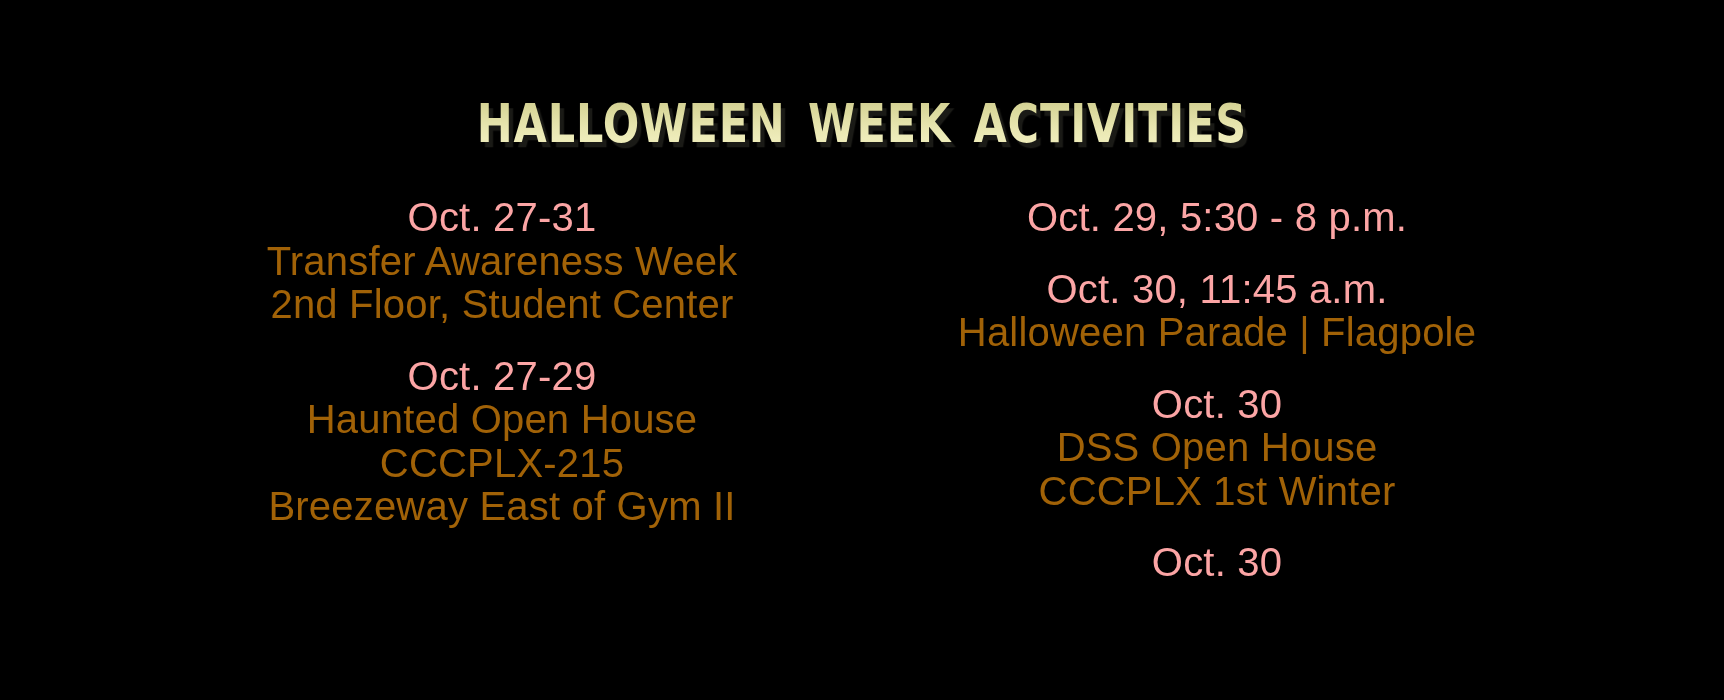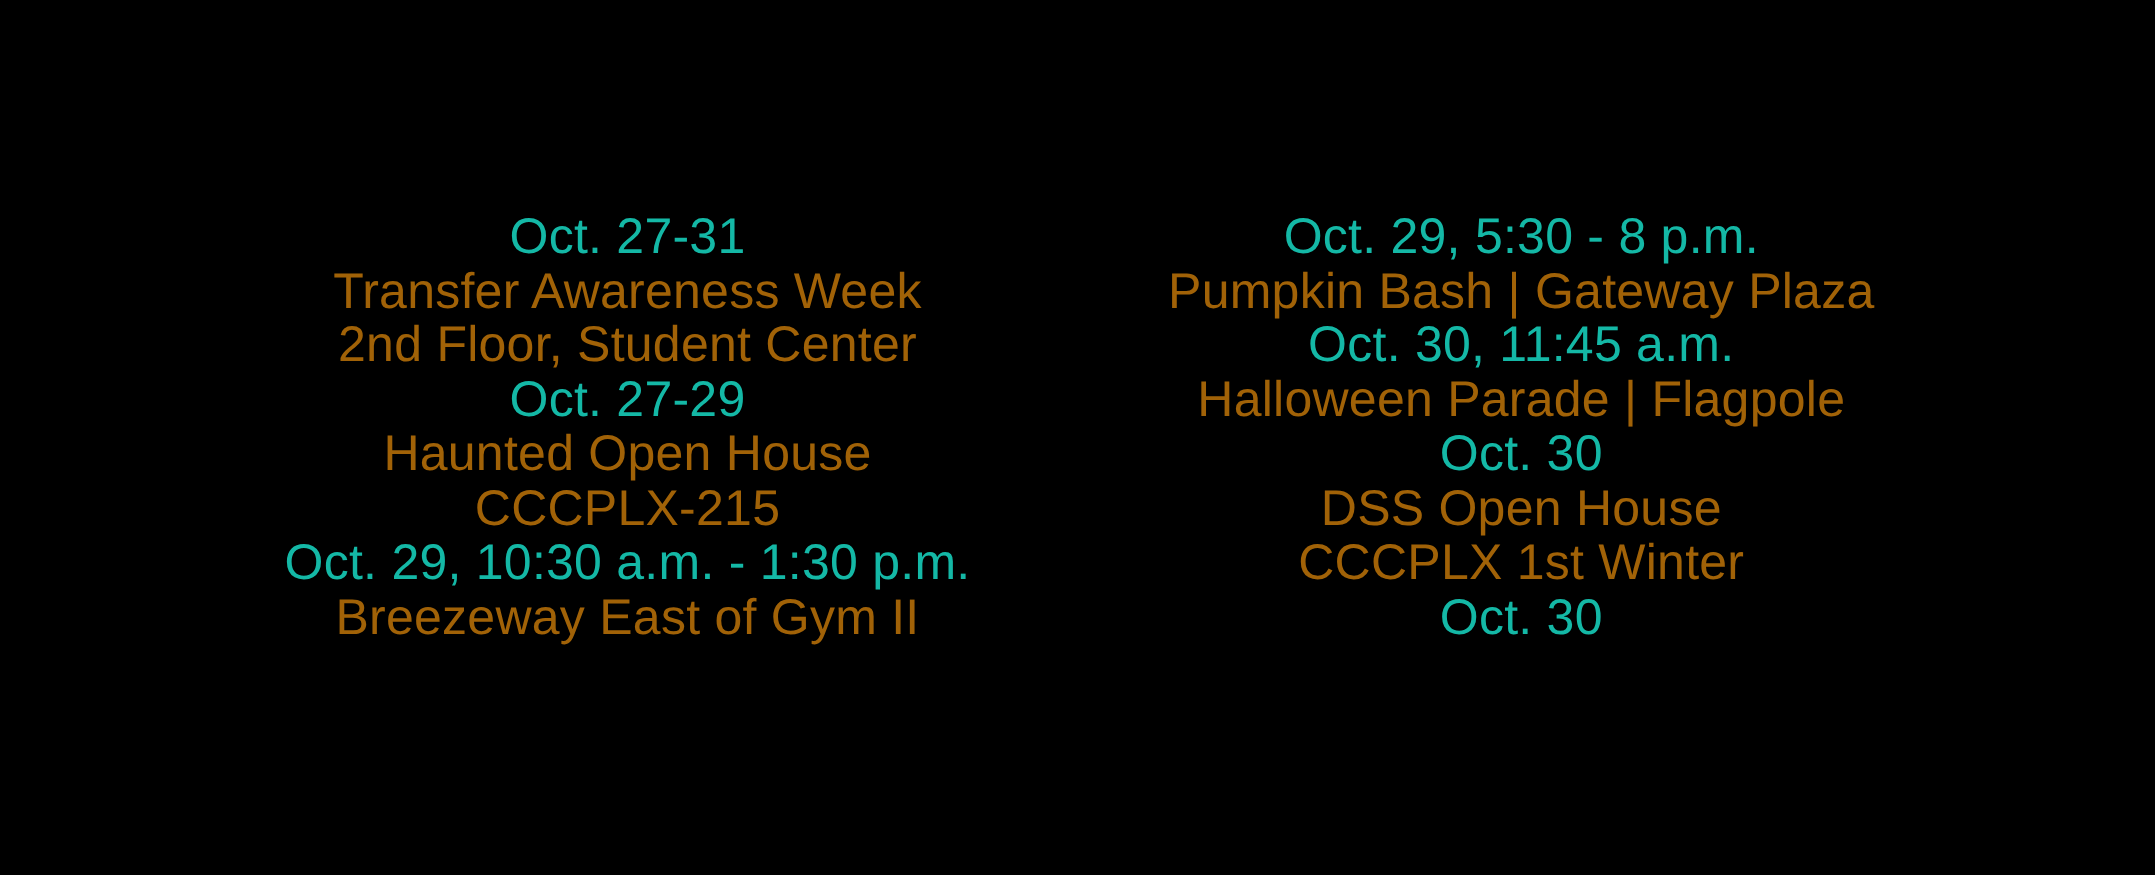--- a/index.html
+++ b/index.html
@@ -77,48 +77,50 @@
   }
   .column.left  { width: 690px; margin-right: 10px; }
   .column.right { width: 700px; margin-left: 10px; text-decoration: underline; }
 
   .line {
     display: block;
     white-space: nowrap;
     letter-spacing: 0.2px;
   }
   .line.date {
-    color: #14b8a6;
+    color: #fca5a5;
+    margin-top: 28px;
   }
   .line.detail {
     color: #a16207;
   }
 </style>
 </head>
 <body>
 
 <div class="poster">
 
+  <div class="title-wrap">
+    <span class="title">Halloween Week Activities</span>
+  </div>
 
   <div class="columns">
 
     <div class="column left">
       <span class="line date">Oct. 27-31</span>
       <span class="line detail">Transfer Awareness Week</span>
       <span class="line detail">2nd Floor, Student Center</span>
       <span class="line date">Oct. 27-29</span>
       <span class="line detail">Haunted Open House</span>
       <span class="line detail">CCCPLX-215</span>
-      <span class="line date">Oct. 29, 10:30 a.m. - 1:30 p.m.</span>
       <span class="line detail">Breezeway East of Gym II</span>
     </div>
 
     <div class="column right">
       <span class="line date">Oct. 29, 5:30 - 8 p.m.</span>
-      <span class="line detail">Pumpkin Bash  |  Gateway Plaza</span>
       <span class="line date">Oct. 30, 11:45 a.m.</span>
       <span class="line detail">Halloween Parade  |  Flagpole</span>
       <span class="line date">Oct. 30</span>
       <span class="line detail">DSS Open House</span>
       <span class="line detail">CCCPLX 1st Winter</span>
       <span class="line date">Oct. 30</span>
     </div>
 
   </div>
 </div>

